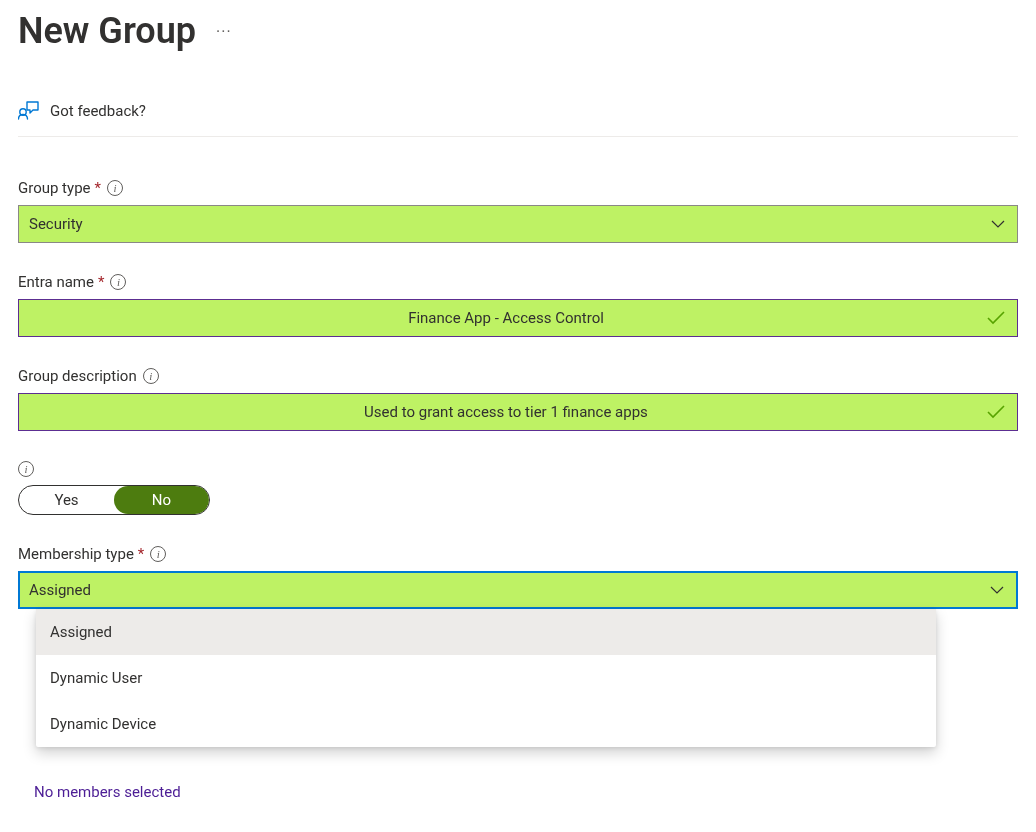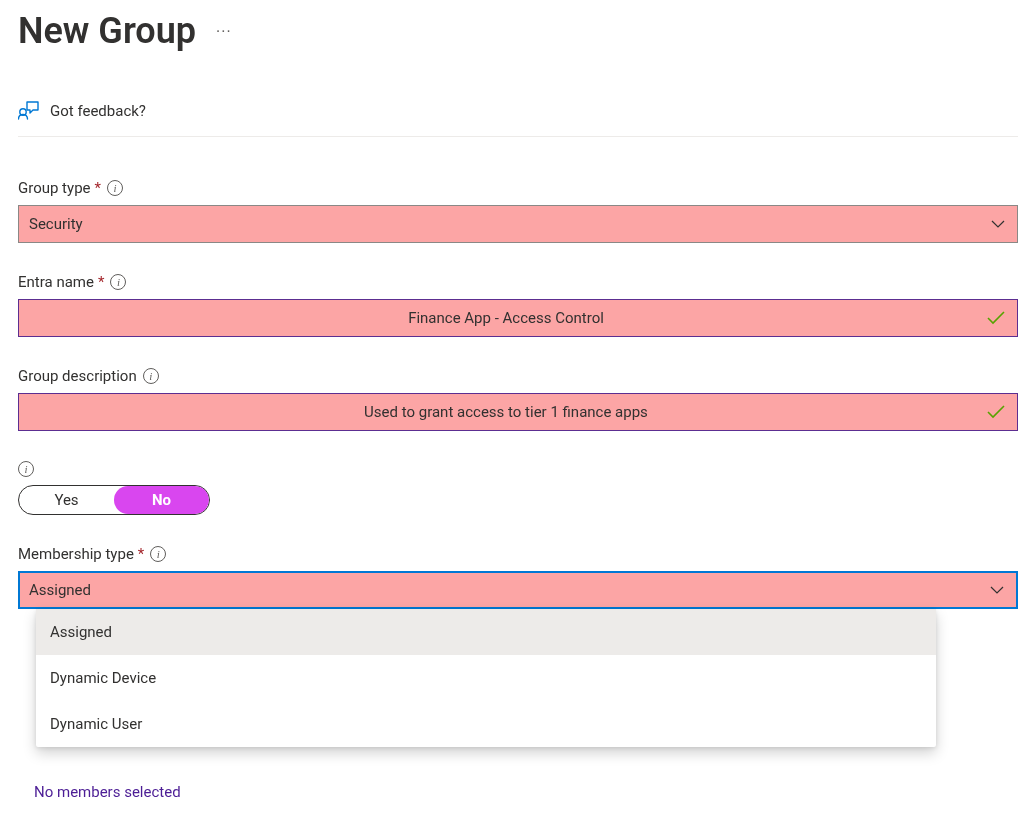--- a/index.html
+++ b/index.html
@@ -65,21 +65,21 @@
     color: #605e5c;
     font-style: italic;
     font-family: Georgia, serif;
     line-height: 1;
     padding-top: 0.5px;
   }
   .control {
     width: 100%;
     height: 38px;
     border: 1px solid #8a8886;
-    background: #fca5a5;
+    background: #bef264;
     padding: 0 34px 0 10px;
     font-size: 15px;
     display: flex;
     align-items: center;
     position: relative;
   }
   .control.validated { border-color: #5c2e91; justify-content: center; }
   .control.focused { border: 2px solid #0078d4; padding-left: 9px; padding-right: 33px; }
   .caret {
     position: absolute;
@@ -106,24 +106,23 @@
   .toggle-opt {
     min-width: 95px;
     display: flex;
     align-items: center;
     justify-content: center;
     font-size: 15px;
     padding: 0 12px;
     cursor: pointer;
   }
   .toggle-opt.selected {
-    background: #d946ef;
+    background: #4d7c0f;
     color: #fff;
     border-radius: 999px;
-    font-weight: bold;
   }
   .dropdown-popup {
     position: absolute;
     left: 18px;
     width: 900px;
     background: #fff;
     box-shadow: 0 6px 14px rgba(0,0,0,0.18), 0 1px 4px rgba(0,0,0,0.10);
     border-radius: 2px;
     z-index: 10;
   }
@@ -231,19 +230,19 @@
         <svg width="14" height="8" viewBox="0 0 14 8">
             <path d="M1 1 L7 7 L13 1" fill="none" stroke="#323130" stroke-width="1.2"></path>
           </svg>
       </span>
     </div>
   </div>
 
   <div class="members-link-wrap">
     <div class="dropdown-popup" style="top:0;">
       <div class="dropdown-item highlight">Assigned</div>
+      <div class="dropdown-item">Dynamic User</div>
       <div class="dropdown-item">Dynamic Device</div>
-      <div class="dropdown-item">Dynamic User</div>
     </div>
     <div class="link-text" style="margin-top:0; padding-left:16px;">No members selected</div>
   </div>
 
 </div>
 
 </body></html>

